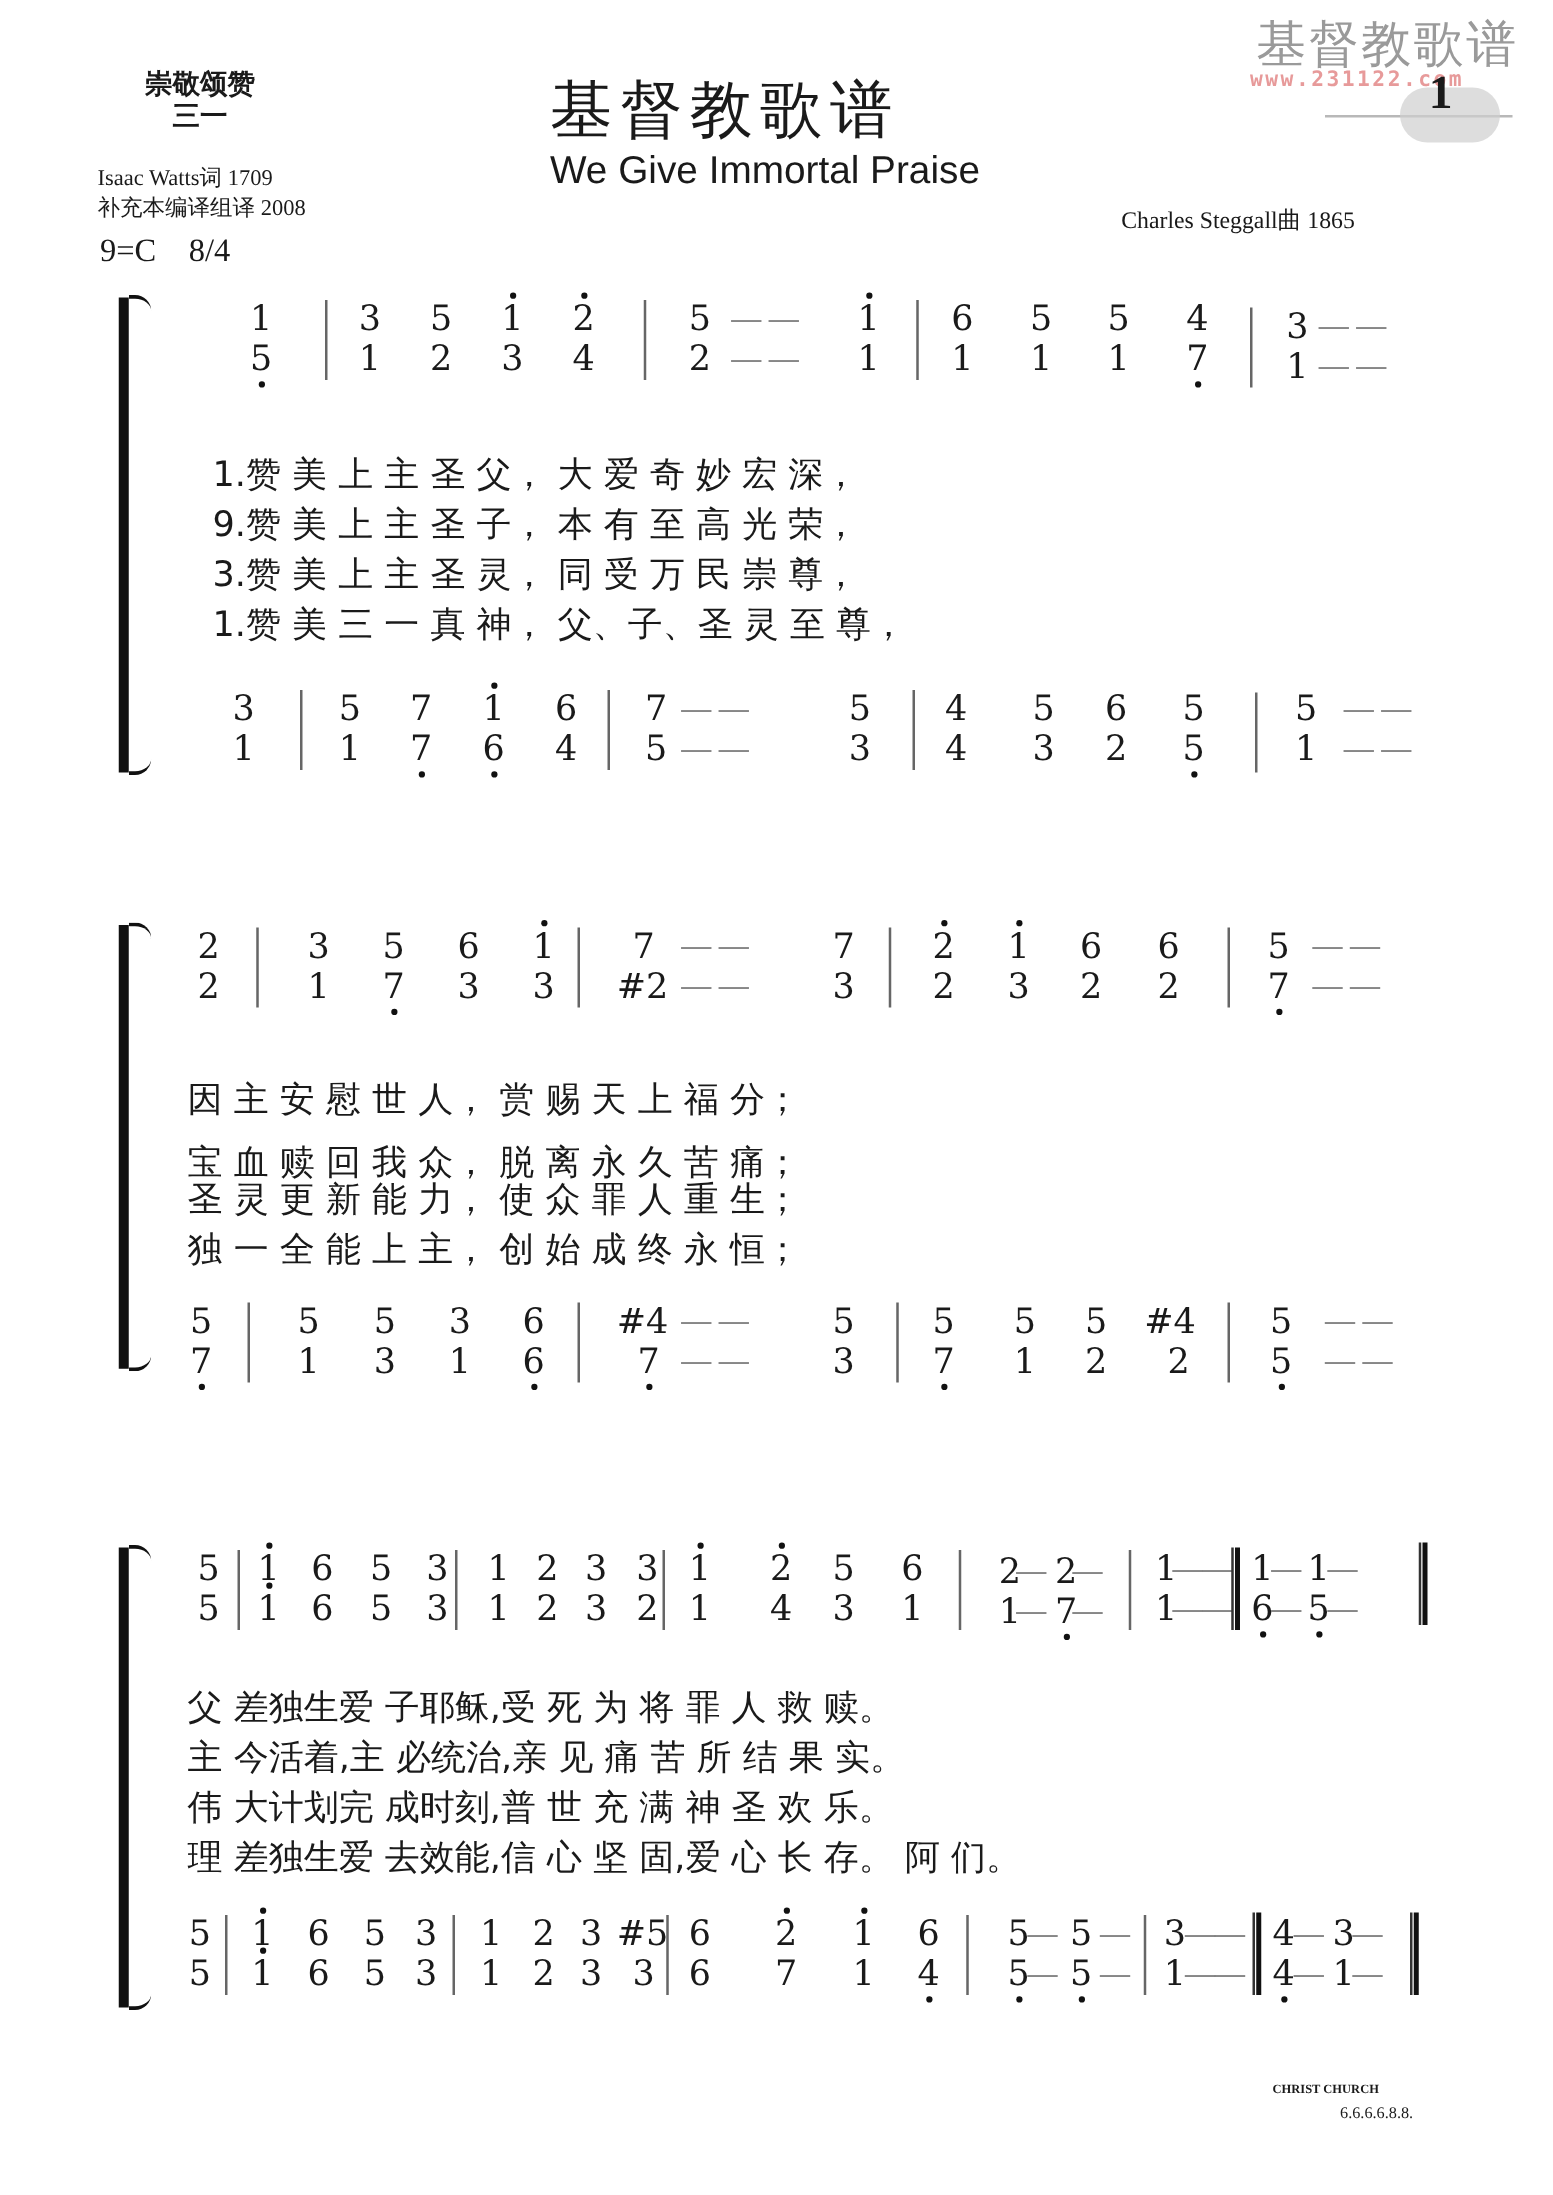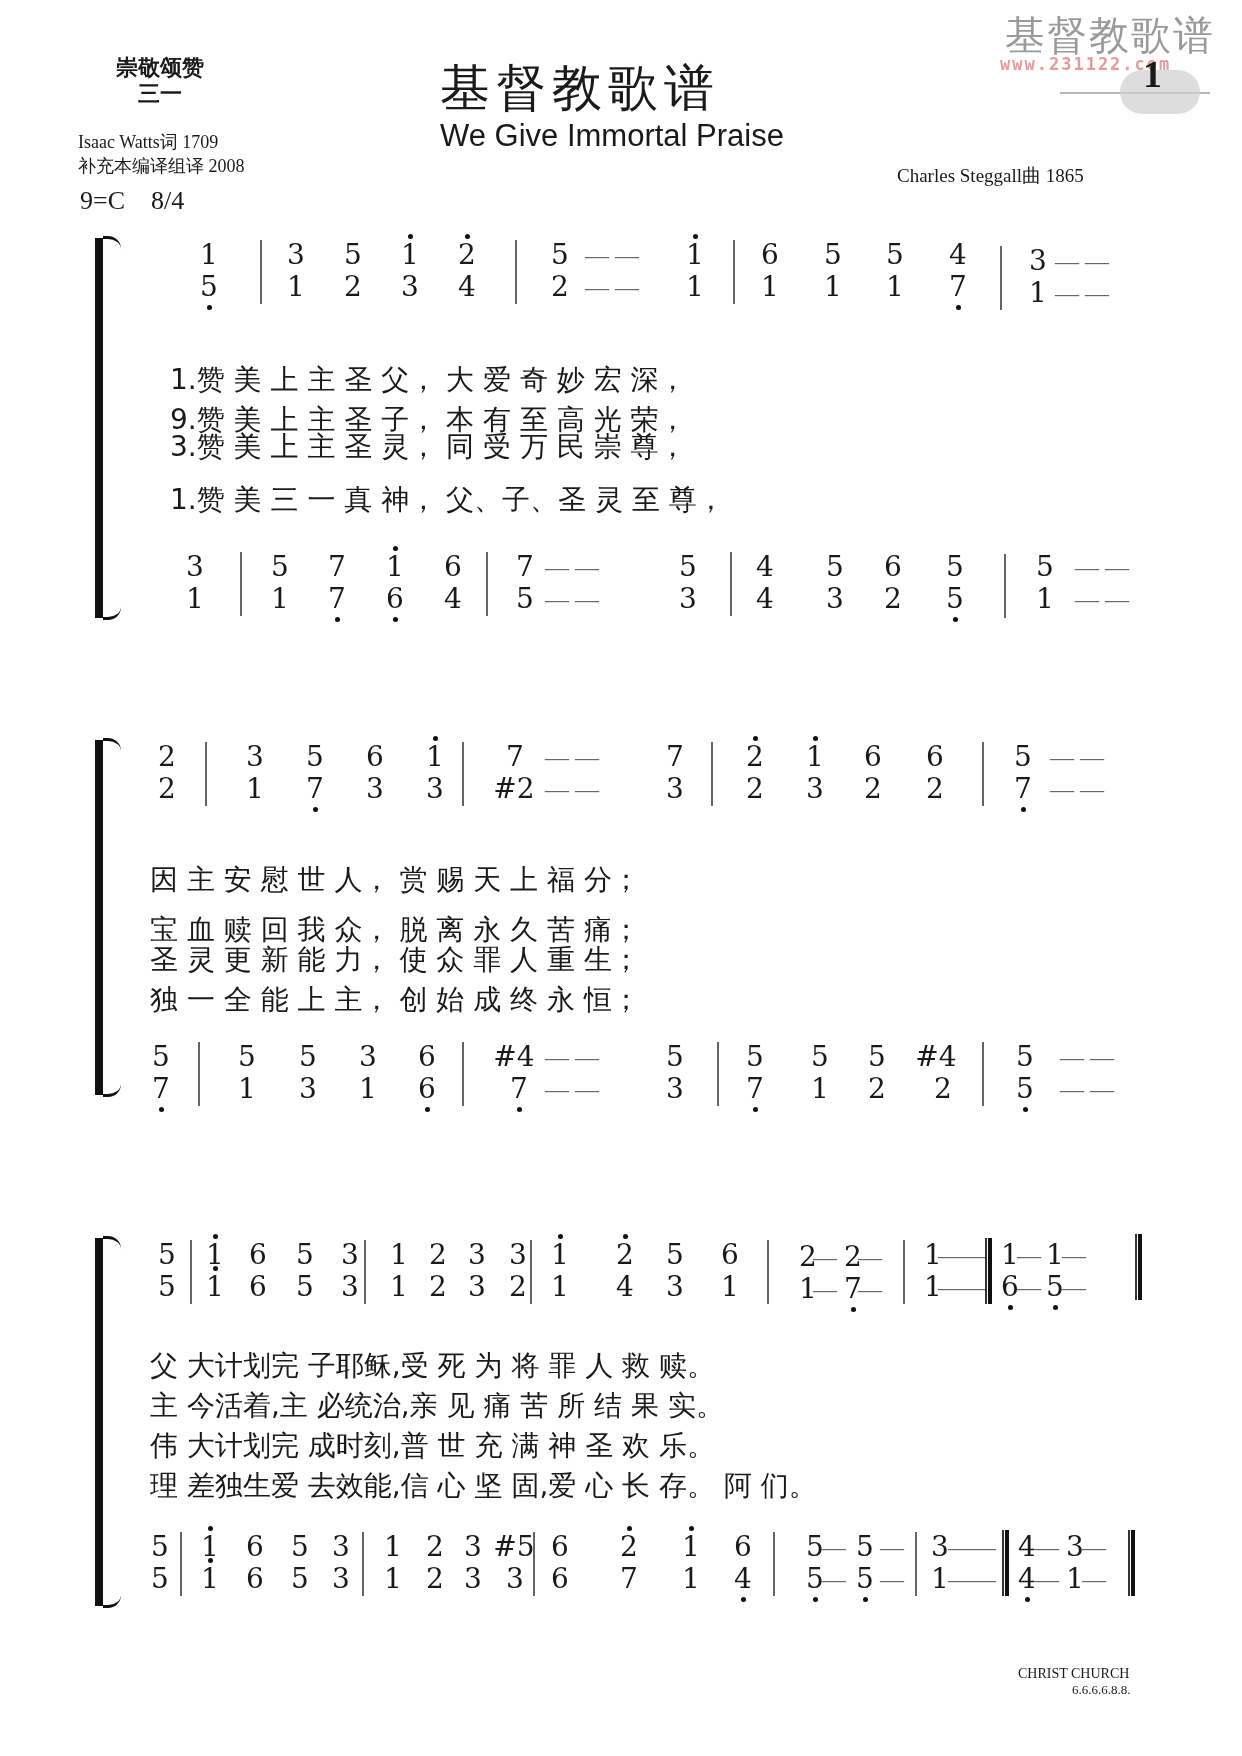--- a/index.html
+++ b/index.html
@@ -28,21 +28,21 @@
 
   .notes { position:absolute; left:0; top:0; width:1242px; height:70px; }
   .n { position:absolute; font-size:28px; line-height:34px; text-align:center; width:30px; font-family:"DejaVu Serif", serif; }
   .n .dot-up, .n .dot-dn { position:absolute; left:13px; width:5px; height:5px; border-radius:50%; background:#111; }
   .n .dot-up { top:-4px; }
   .n .dot-dn { bottom:-6px; }
   .bar { position:absolute; width:2px; height:64px; background:#666; }
   .dbar { position:absolute; width:7px; height:66px; border-left:2px solid #333; border-right:4px solid #111; box-sizing:border-box; }
   .dash { position:absolute; font-size:24px; color:#666; line-height:34px; }
   .lyr { position:absolute; font-size:28px; line-height:36px; font-family:"DejaVu Sans", sans-serif; white-space:pre; }
-  .footer1 { left:1018px; top:1666px; font-size:14px; font-weight:normal; }
+  .footer1 { left:1018px; top:1666px; font-size:10px; font-weight:bold; }
   .footer2 { left:1072px; top:1682px; font-size:13px; }
 </style>
 </head>
 <body>
 
 <div class="abs cat">
   <div>崇敬颂赞</div>
   <div>三一</div>
 </div>
 <div class="abs title-cn">基督教歌谱</div>
@@ -93,21 +93,21 @@
     <div class="n" style="left:943px;top:0">4</div>
       <div class="n" style="left:943px;top:32px">7<i class="dot-dn"></i></div>
     <div class="bar" style="left:1000px;top:8px"></div>
     <div class="n" style="left:1023px;top:6px">3</div>
       <div class="n" style="left:1023px;top:38px">1</div>
     <div class="dash" style="left:1055px;top:6px">— —</div>
       <div class="dash" style="left:1055px;top:38px">— —</div>
   </div>
   <div class="lyr" style="left:170px;top:124px">1.赞 美 上 主 圣 父， 大 爱 奇 妙 宏 深，</div>
   <div class="lyr" style="left:170px;top:164px">9.赞 美 上 主 圣 子， 本 有 至 高 光 荣，</div>
-  <div class="lyr" style="left:170px;top:191px">3.赞 美 上 主 圣 灵， 同 受 万 民 崇 尊，</div>
+  <div class="lyr" style="left:170px;top:204px">3.赞 美 上 主 圣 灵， 同 受 万 民 崇 尊，</div>
   <div class="lyr" style="left:170px;top:244px">1.赞 美 三 一 真 神， 父、子、圣 灵 至 尊，</div>
   <div class="notes" style="top:312px">
     <div class="n" style="left:180px;top:0">3</div>
       <div class="n" style="left:180px;top:32px">1</div>
     <div class="bar" style="left:240px;top:2px"></div>
     <div class="n" style="left:265px;top:0">5</div>
       <div class="n" style="left:265px;top:32px">1</div>
     <div class="n" style="left:322px;top:0">7</div>
       <div class="n" style="left:322px;top:32px">7<i class="dot-dn"></i></div>
     <div class="n" style="left:380px;top:0">1<i class="dot-up"></i></div>
@@ -264,21 +264,21 @@
     <div class="n" style="left:995px;top:0">1</div>
       <div class="dash" style="left:1017px;top:0">—</div>
     <div class="n" style="left:1040px;top:0">1</div>
       <div class="dash" style="left:1062px;top:0">—</div>
     <div class="n" style="left:995px;top:32px">6<i class="dot-dn"></i></div>
       <div class="dash" style="left:1017px;top:32px">—</div>
     <div class="n" style="left:1040px;top:32px">5<i class="dot-dn"></i></div>
       <div class="dash" style="left:1062px;top:32px">—</div>
     <div class="dbar" style="left:1135px;top:-4px"></div>
   </div>
-  <div class="lyr" style="left:150px;top:110px">父 大计划完 子耶稣,受 死 为 将 罪 人 救 赎。</div>
+  <div class="lyr" style="left:150px;top:110px">父 差独生爱 子耶稣,受 死 为 将 罪 人 救 赎。</div>
   <div class="lyr" style="left:150px;top:150px">主 今活着,主 必统治,亲 见 痛 苦 所 结 果 实。</div>
   <div class="lyr" style="left:150px;top:190px">伟 大计划完 成时刻,普 世 充 满 神 圣 欢 乐。</div>
   <div class="lyr" style="left:150px;top:230px">理 差独生爱 去效能,信 心 坚 固,爱 心 长 存。 阿 们。</div>
   <div class="notes" style="top:292px">
     <div class="n" style="left:145px;top:0">5</div>
       <div class="n" style="left:145px;top:32px">5</div>
     <div class="bar" style="left:180px;top:2px"></div>
     <div class="n" style="left:195px;top:0">1<i class="dot-up"></i></div>
       <div class="n" style="left:195px;top:32px">1<i class="dot-up"></i></div>
     <div class="n" style="left:240px;top:0">6</div>

